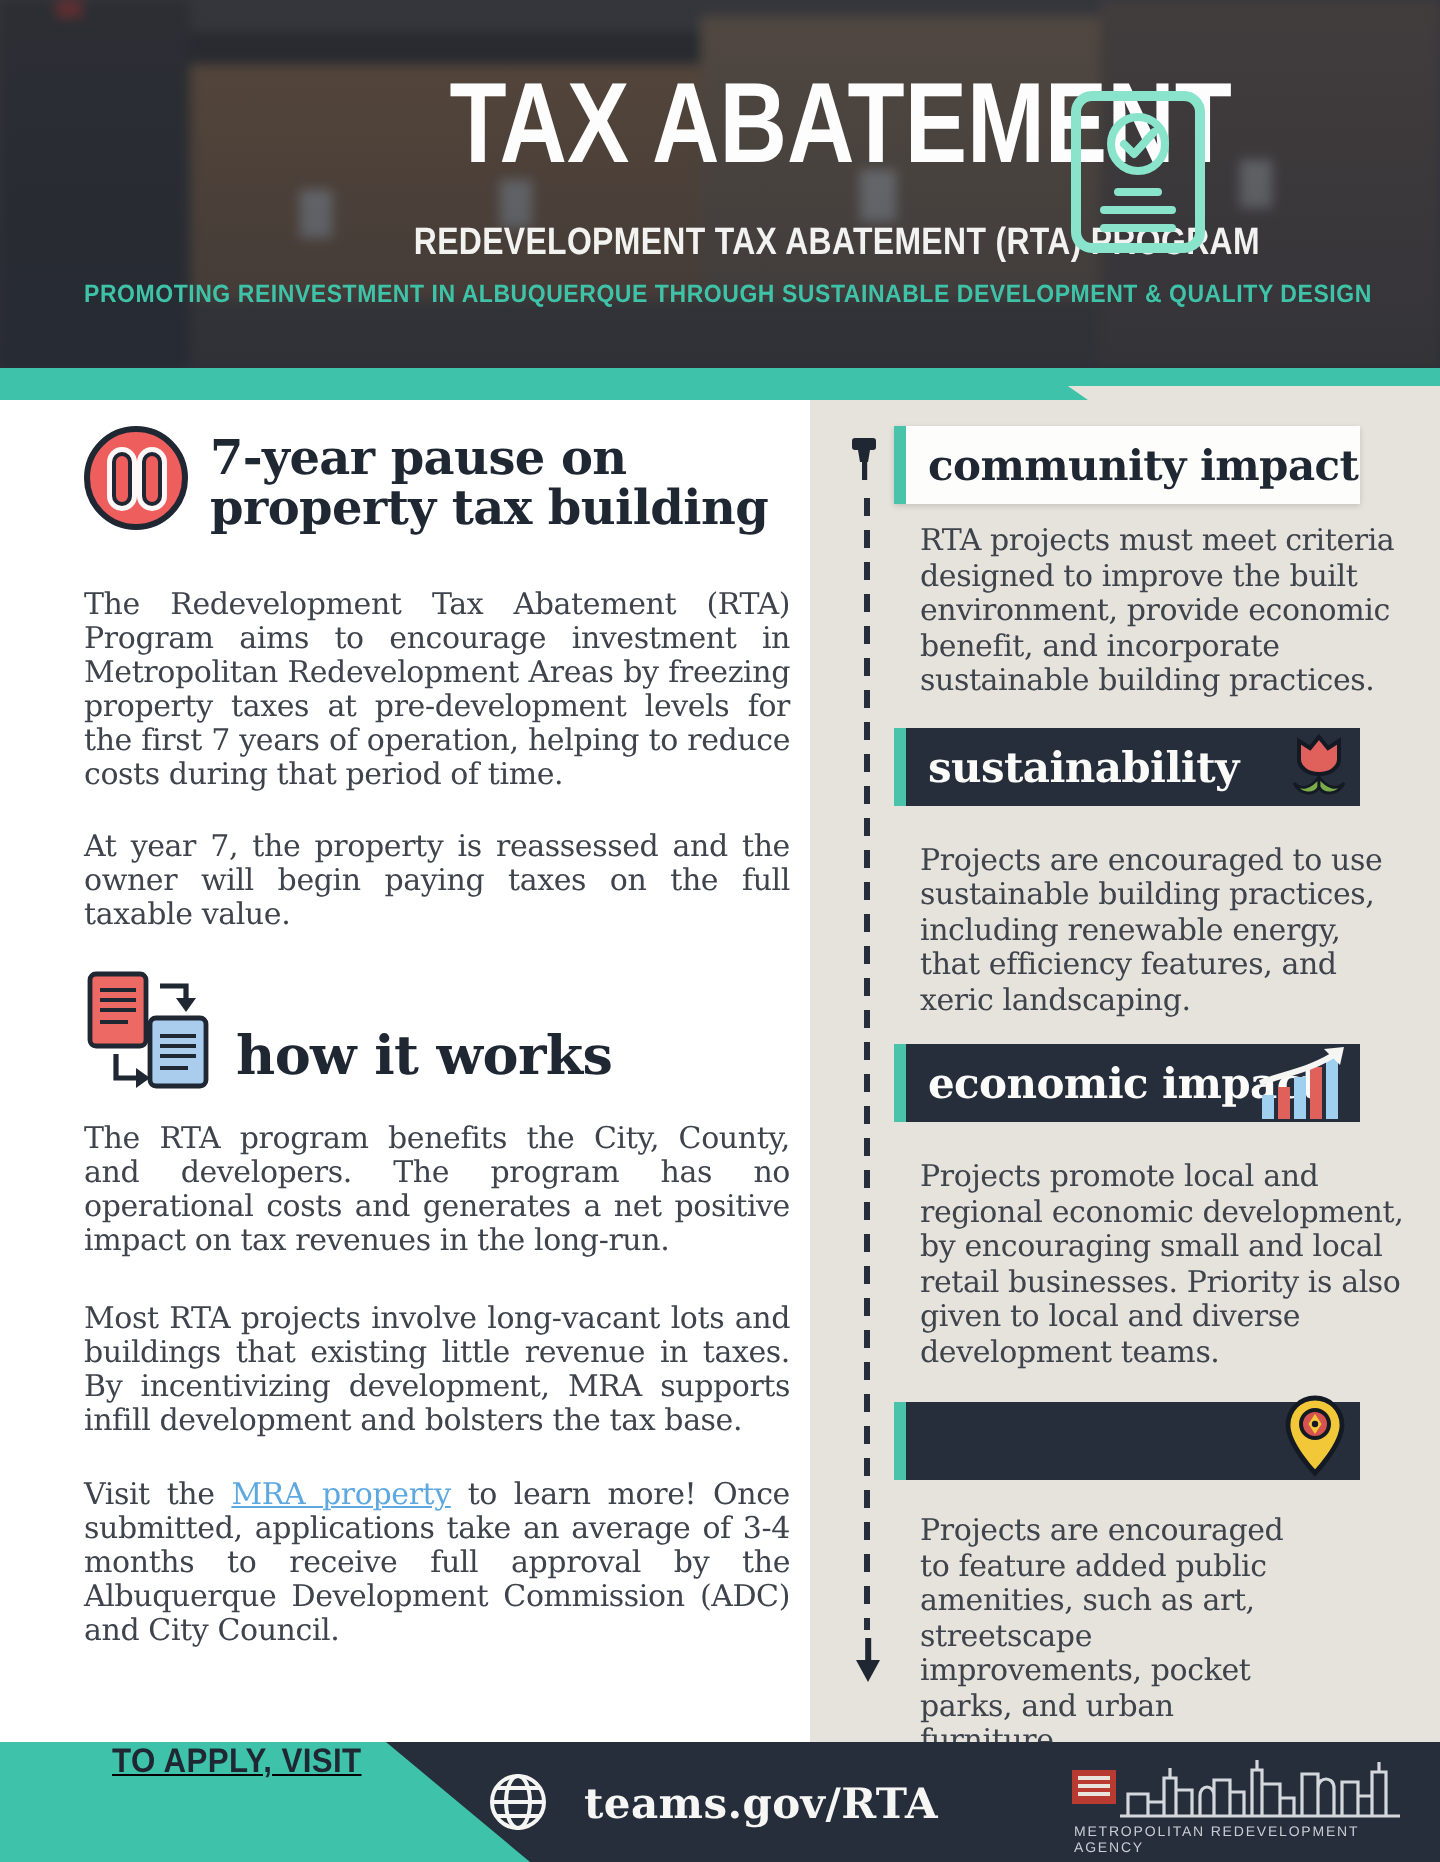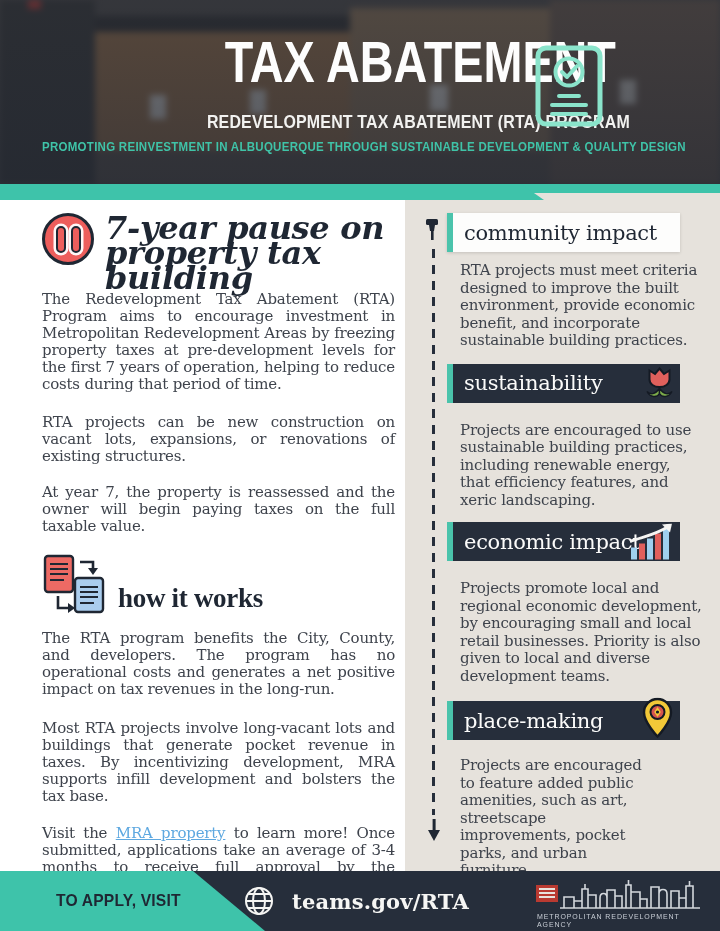--- a/index.html
+++ b/index.html
@@ -38,52 +38,52 @@
   
   .lc-head { display:flex; gap:11px; align-items:flex-start; }
   .pause-circle {
     width:52px; height:52px; border-radius:50%; background:#ed5e5c; border:3px solid #1f2733;
     display:flex; align-items:center; justify-content:center; gap:5px; flex:0 0 auto;
   }
   .pause-bar {
     width:10px; height:27px; border-radius:5px; background:#ed5e5c; border:2.5px solid #1f2733;
     box-shadow:0 0 0 2.5px rgba(255,255,255,.95);
   }
-  .lc-title { font-size:32px; font-weight:bold; color:#1f2733; line-height:25px; letter-spacing:-.3px; margin-top:3px;font-style:italic; }
+  .lc-title { font-size:24px; font-weight:bold; color:#1f2733; line-height:25px; letter-spacing:-.3px; margin-top:3px; }
   .col-left p { width:353px; font-size:15px; line-height:17px; text-align:justify; color:#3e434c; letter-spacing:-.2px; }
-  .p1 { } .p2 { margin-top:21px; } .p3 { margin-top:19px; }
+  .p1 { margin-top:28px; } .p2 { margin-top:21px; } .p3 { margin-top:19px; }
   .how-head { margin-top:18px; display:flex; align-items:flex-end; gap:12px; height:64px; }
-  .how-title { font-size:27px; font-weight:bold; color:#1f2733; letter-spacing:-.3px; line-height:30px; margin-bottom:4px;font-family:Liberation Serif, serif; }
+  .how-title { font-size:27px; font-weight:bold; color:#1f2733; letter-spacing:-.3px; line-height:30px; margin-bottom:4px; }
   .p4 { margin-top:13px; } .p5 { margin-top:22px; } .p6 { margin-top:20px; }
   .mra-link { color:#5ea8e0; text-decoration:underline; cursor:pointer; }
   
   .dash-line { position:absolute; left:27px; top:56px; width:3px; height:566px;
     background:repeating-linear-gradient(#262e3b 0 9px, transparent 9px 16px); }
   .pushpin { position:absolute; left:18px; top:25px; }
   .down-arrow { position:absolute; left:21px; top:626px; }
   .rc-sec { margin-left:42px; position:relative; }
   .rc-head {
     width:233px; height:39px; display:flex; align-items:center;
     border-left:6px solid #4ac3ab; padding-left:11px; position:relative;
   }
   .rc-head.dark  { background:#262e3b; color:#fbfbfa; }
   .rc-head.light { background:#fdfdfc; color:#1f2733; box-shadow:0 1px 3px rgba(0,0,0,.15); }
-  .rc-title { font-size:21px; font-weight:normal; letter-spacing:-.3px; white-space:nowrap; }
+  .rc-title { font-size:21px; font-weight:bold; letter-spacing:-.3px; white-space:nowrap; }
   .rc-icon { position:absolute; right:7px; top:50%; transform:translateY(-50%); line-height:0; }
   .rc-icon.pin-overflow { top:44%; }
   .rc-body { margin:10px 0 0 13px; font-size:15px; line-height:17.5px; color:#3e434c; width:242px; letter-spacing:-.2px; }
   .sec2 { margin-top:14px; } .sec3 { margin-top:13px; } .sec4 { margin-top:16px; }
   .sec2 .rc-body { margin-top:19px; } .sec3 .rc-body { margin-top:19px; }
   .sec4 .rc-body { margin-top:17px; width:192px; }
   
   .footer { position:absolute; left:0; top:871px; width:720px; height:60px; background:#262e3b; }
   .apply-shape {
     position:absolute; left:0; top:0; width:265px; height:60px; background:#3ec3aa;
     clip-path:polygon(0 0, 193px 0, 265px 100%, 0 100%);
-    display:flex; align-items:center; padding-left:56px;
+    display:flex; padding-left:56px;text-decoration:underline;
   }
   .apply-label { font-family:"Liberation Sans",sans-serif; font-weight:bold; font-size:17px; color:#1f2733;
     transform:scaleX(.92); transform-origin:left center; white-space:nowrap; letter-spacing:.2px; }
   .globe-wrap { position:absolute; left:244px; top:15px; line-height:0; }
   .footer-url { position:absolute; left:292px; top:18px; font-size:21px; font-weight:bold; color:#f6f6f4; letter-spacing:.2px; }
   .agency-logo { position:absolute; right:14px; top:6px; width:170px; height:50px; }
   .one-abq { position:absolute; left:0; top:8px; width:22px; height:17px; background:#b93a31; padding:2.5px 3px; }
   .one-abq i { display:block; height:2px; background:#e8e3dd; margin-bottom:2px; }
   .skyline { position:absolute; left:24px; top:0; }
   .agency-text { position:absolute; left:1px; top:36px; font-family:"Liberation Sans",sans-serif;
@@ -132,40 +132,39 @@
       <div class="pause-circle">
         <div class="pause-bar"></div>
           <div class="pause-bar"></div>
       </div>
       <div class="lc-title">
         <span>7-year pause on</span><br>
         <span>property tax building</span>
       </div>
     </div>
     <p class="p1">The Redevelopment Tax Abatement (RTA) Program aims to encourage investment in Metropolitan Redevelopment Areas by freezing property taxes at pre-development levels for the first 7 years of operation, helping to reduce costs during that period of time.</p>
-    <p class="p2">RTA projects can be new construction on vacant lots, expansions, or renovations of existing structures.</p>
     <p class="p3">At year 7, the property is reassessed and the owner will begin paying taxes on the full taxable value.</p>
 
     <div class="how-head">
       <span style="line-height:0;">
         <svg width="64" height="64" viewBox="0 0 64 64" fill="none">
           <rect x="3" y="3" width="28" height="36" rx="3" fill="#ed6a64" stroke="#1f2733" stroke-width="2.4"></rect>
           <path d="M8 11 H26 M8 16 H26 M8 21 H26 M8 27 H22" stroke="#1f2733" stroke-width="2"></path>
           <path d="M38 9 H51 V19" stroke="#1f2733" stroke-width="2.6" fill="none"></path>
           <path d="M46 17 h10 l-5 7 z" fill="#1f2733" transform="translate(0,-2)"></path>
           <rect x="33" y="25" width="28" height="34" rx="3" fill="#aacdee" stroke="#1f2733" stroke-width="2.4"></rect>
           <path d="M38 34 H56 M38 39 H56 M38 44 H56 M38 50 H52" stroke="#1f2733" stroke-width="2"></path>
           <path d="M16 43 V55 H28" stroke="#1f2733" stroke-width="2.6" fill="none"></path>
           <path d="M26 50 v10 l7 -5 z" fill="#1f2733"></path>
         </svg>
       </span>
       <div class="how-title">how it works</div>
     </div>
     <p class="p4">The RTA program benefits the City, County, and developers. The program has no operational costs and generates a net positive impact on tax revenues in the long-run.</p>
-    <p class="p5">Most RTA projects involve long-vacant lots and buildings that generate pocket revenue in taxes. By incentivizing development, MRA supports infill development and bolsters the tax base.</p>
+    <p class="p5">Most RTA projects involve long-vacant lots and buildings that existing little revenue in taxes. By incentivizing development, MRA supports infill development and bolsters the tax base.</p>
     <p class="p6"><span>Visit the </span><a class="mra-link">MRA property</a><span> to learn more! Once submitted, applications take an average of 3-4 months to receive full approval by the Albuquerque Development Commission (ADC) and City Council.</span></p>
   </div>
 
   <div class="col-right">
     <div class="dash-line"></div>
     <div class="pushpin">
       <svg width="18" height="24" viewBox="0 0 18 24" fill="#1f2733">
         <rect x="3" y="1" width="12" height="6" rx="1.5"></rect>
         <path d="M6 7 H12 L11 13 H7 Z"></path>
         <rect x="8" y="13" width="2.6" height="9"></rect>
@@ -212,21 +211,20 @@
             <path d="M1 18 C14 13 26 12 41 2" stroke="#f5f5f3" stroke-width="3" fill="none"></path>
             <path d="M33 1 L43 0 L41 9 Z" fill="#f5f5f3"></path>
           </svg>
         </span>
       </div>
       <p class="rc-body">Projects promote local and regional economic development, by encouraging small and local retail businesses. Priority is also given to local and diverse development teams.</p>
     </div>
 
     <div class="rc-sec sec4">
       <div class="rc-head dark">
-        <span class="rc-title">place-making</span>
         <span class="rc-icon pin-overflow">
           <svg width="31" height="41" viewBox="0 0 31 41" fill="none">
             <path d="M15.5 1.5 C8 1.5 2 7.5 2 15 C2 25 15.5 39 15.5 39 C15.5 39 29 25 29 15 C29 7.5 23 1.5 15.5 1.5 Z" fill="#f2c838" stroke="#141a24" stroke-width="2.4"></path>
             <circle cx="15.5" cy="14.5" r="7" fill="#d6534e" stroke="#141a24" stroke-width="2"></circle>
             <path d="M15.5 9.5 L18.8 14.5 L15.5 19.5 L12.2 14.5 Z" fill="#f2c838"></path>
             <circle cx="15.5" cy="14.5" r="1.6" fill="#141a24"></circle>
           </svg>
         </span>
       </div>
       <p class="rc-body">Projects are encouraged to feature added public amenities, such as art, streetscape improvements, pocket parks, and urban furniture.</p>

